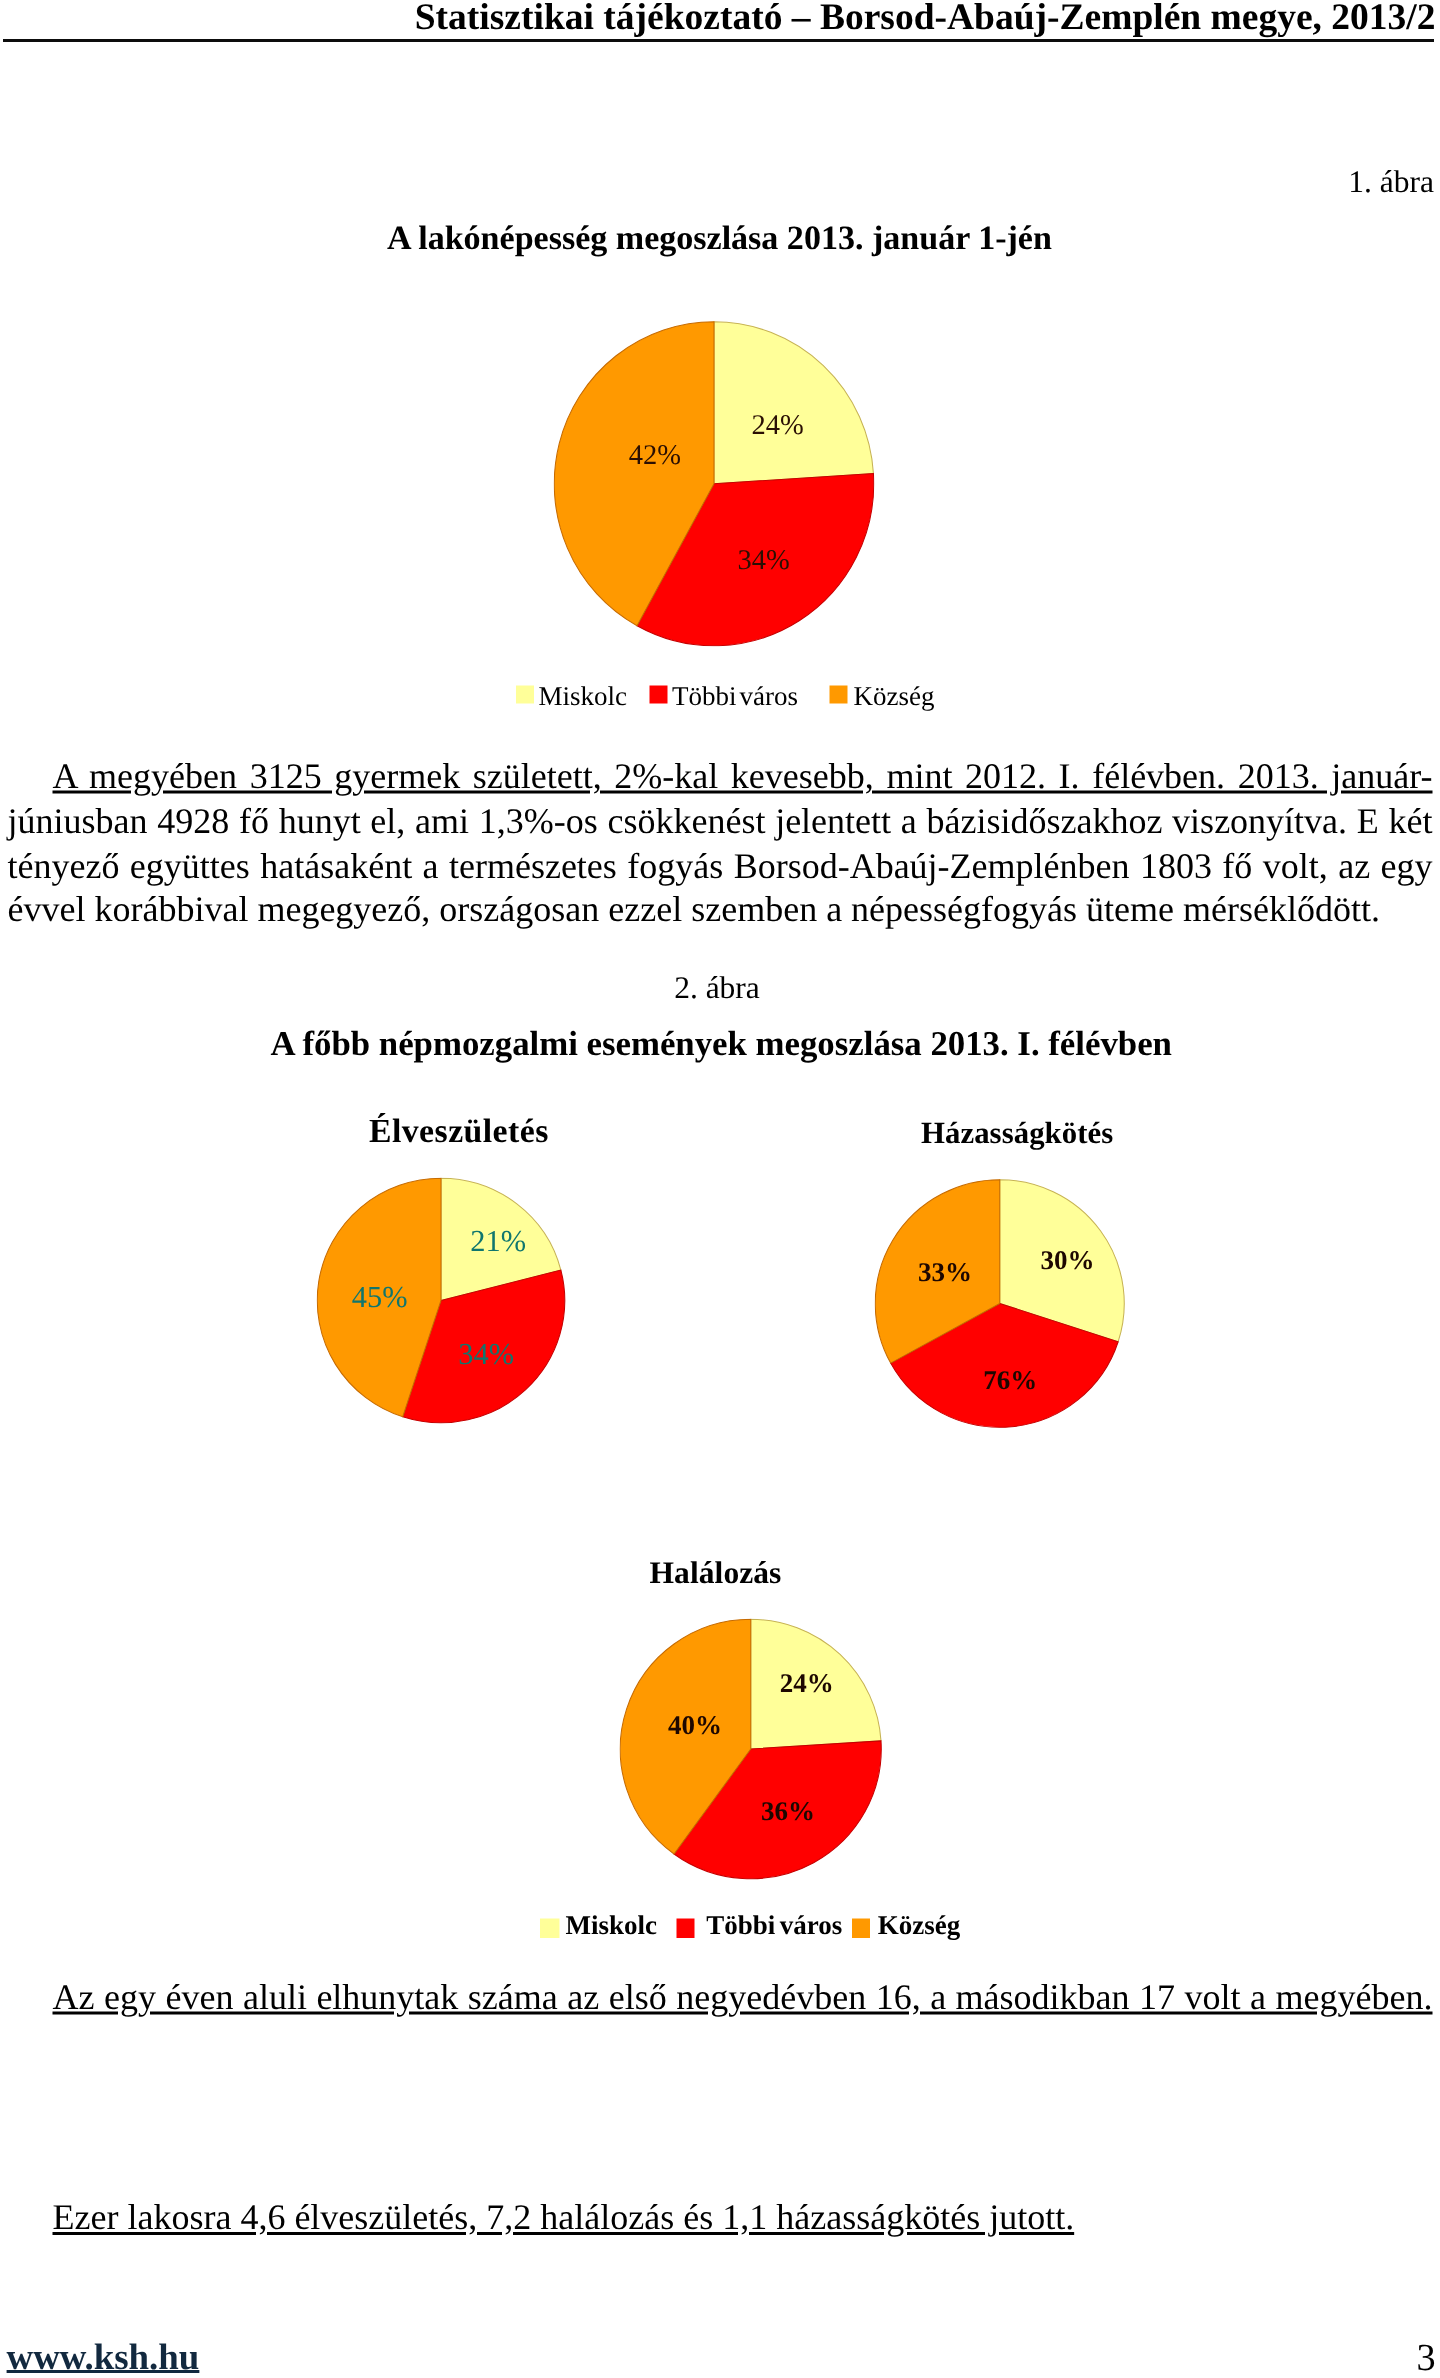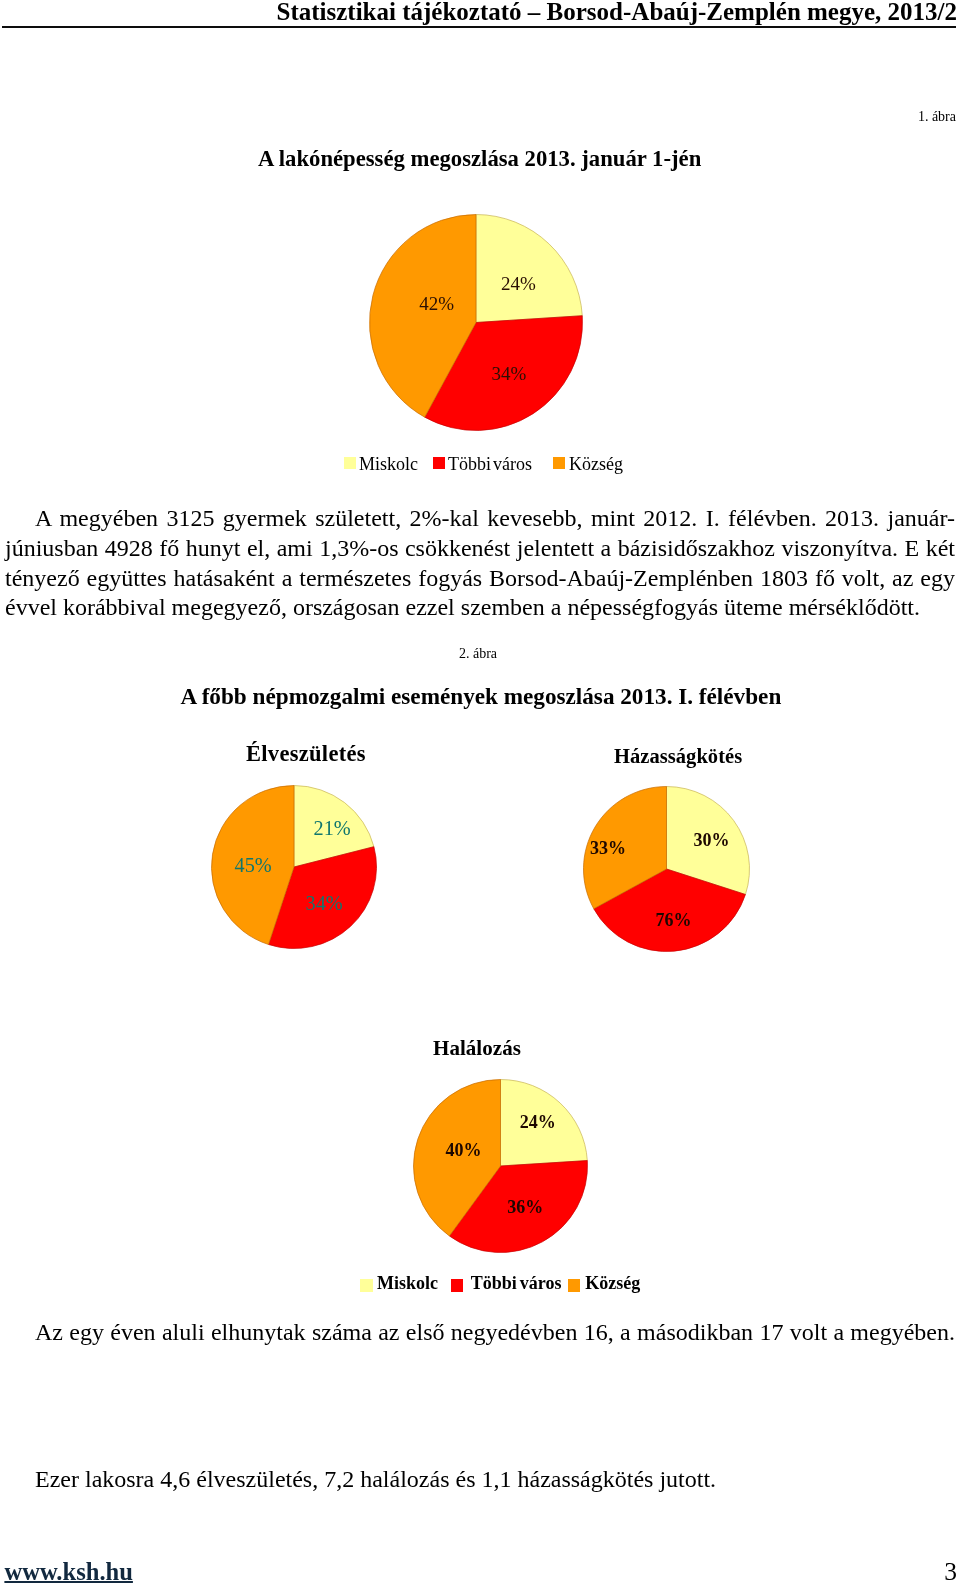--- a/index.html
+++ b/index.html
@@ -1,28 +1,28 @@
 <!DOCTYPE html>
 <html><head>
 <meta charset="utf-8">
 <style>
   html,body{margin:0;padding:0;}
   body{width:960px;height:1585px;background:#ffffff;-webkit-font-smoothing:antialiased;font-family:"Liberation Serif",serif;color:#000;overflow:hidden;}
   .page{position:relative;width:960px;height:1585px;}
   .abs{position:absolute;}
   .hdr{left:0;top:-2px;width:957px;text-align:right;font-weight:bold;font-size:25px;}
   .hdrline{left:2px;top:26px;width:954px;height:2px;background:#0d0d0d;}
-  .figno{font-size:14px;}
+  .figno{font-size:21px;}
   .chtitle{font-weight:bold;white-space:nowrap;}
   .ptitle{font-weight:bold;white-space:nowrap;}
 
   .txt{position:absolute;left:5px;width:950px;font-size:24px;line-height:29.6px;}
   .txt .ln{display:block;text-align:justify;text-align-last:justify;}
   .txt .ln.last{text-align-last:left;}
-  .txt .ln.ind{text-indent:30px;}
+  .txt .ln.ind{text-indent:30px;text-decoration:underline;}
 
   .lab{position:absolute;font-size:19px;color:#2a0f03;white-space:nowrap;line-height:19px;}
   .lab.m{font-size:20.3px;line-height:20px;color:#0f766e;}
   .lab.b{font-weight:bold;font-size:18px;line-height:18px;color:#1d0700;}
   .legend{position:absolute;white-space:nowrap;font-size:18px;word-spacing:-2.5px;}
   .legend span.sw{position:absolute;display:block;width:12px;height:12px;top:3.5px;}
   .legend span.t{position:absolute;display:block;top:0;}
   .ftlink{left:4.4px;top:1558px;font-weight:bold;font-size:24.6px;color:#12293f;text-decoration:underline;text-decoration-thickness:1.6px;text-underline-offset:0.5px;}
   .ftpage{left:0;top:1556.7px;width:957px;text-align:right;font-size:25.5px;}
 </style>
@@ -83,21 +83,21 @@
 
   <svg class="abs" style="left:583px;top:786px;" width="168" height="167" viewBox="0 0 168 167">
     <g>
         <path d="M 83.5 83 L 83.500 0.500 A 83 82.5 0 0 1 162.438 108.494 Z" fill="#FFFF99" stroke="rgb(199,179,84)" stroke-width="0.7"></path>
         <path d="M 83.5 83 L 162.438 108.494 A 83 82.5 0 0 1 10.767 122.745 Z" fill="#FF0000" stroke="rgb(199,0,0)" stroke-width="0.7"></path>
         <path d="M 83.5 83 L 10.767 122.745 A 83 82.5 0 0 1 83.500 0.500 Z" fill="#FF9900" stroke="rgb(199,107,0)" stroke-width="0.7"></path>
       </g>
   </svg>
   <div class="abs lab b" style="left:693.6px;top:830.9px;">30%</div>
   <div class="abs lab b" style="left:655.5px;top:910.8px;">76%</div>
-  <div class="abs lab b" style="left:590px;top:838.5px;">33%</div>
+  <div class="abs lab b" style="left:612px;top:838.5px;">33%</div>
 
   <div class="abs ptitle" style="left:433px;top:1036px;font-size:21px;letter-spacing:0.05px;">Halálozás</div>
 
   <svg class="abs" style="left:413px;top:1079px;" width="176" height="175" viewBox="0 0 176 175">
     <g>
         <path d="M 87.5 87 L 87.500 0.500 A 87 86.5 0 0 1 174.328 81.569 Z" fill="#FFFF99" stroke="rgb(199,179,84)" stroke-width="0.7"></path>
         <path d="M 87.5 87 L 174.328 81.569 A 87 86.5 0 0 1 36.363 156.980 Z" fill="#FF0000" stroke="rgb(199,0,0)" stroke-width="0.7"></path>
         <path d="M 87.5 87 L 36.363 156.980 A 87 86.5 0 0 1 87.500 0.500 Z" fill="#FF9900" stroke="rgb(199,107,0)" stroke-width="0.7"></path>
       </g>
   </svg>

